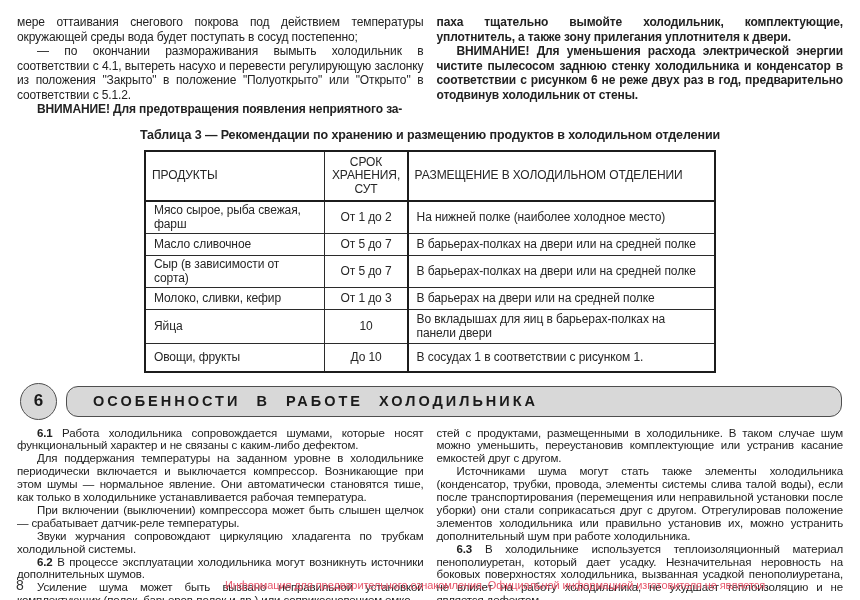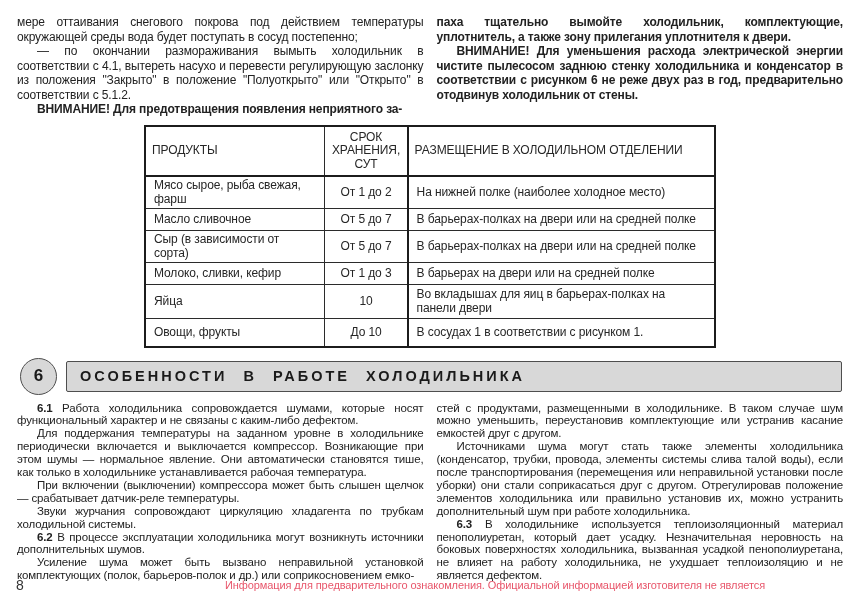--- a/index.html
+++ b/index.html
@@ -65,23 +65,23 @@
     background: #d8d8d8;
     border: 1.6px solid #4e4e4e;
     display: flex; align-items: center; justify-content: center;
     font-weight: bold; font-size: 17px; color: #1a1a1a;
   }
   .sec-banner {
     flex: 1 1 auto;
     height: 31px;
     background: #d8d8d8;
     border: 1.6px solid #4e4e4e;
-    border-radius: 2px;
+    border-radius: 12px;
     display: flex; align-items: center;
-    padding: 0 10px 0 13px;
+    padding: 0 10px 0 26px;
     font-weight: bold; font-size: 14.5px;
     letter-spacing: 3px; word-spacing: 9px;
     color: #1a1a1a;
     white-space: nowrap; overflow: hidden;
   }
 
   .sec-cols { padding-top: 7px; font-size: 11.5px; line-height: 12.9px; letter-spacing: -0.14px; }
   .num { font-weight: bold; margin-top: 48px; }
   .num:empty { display: none; }
 
@@ -103,20 +103,21 @@
       <p>мере оттаивания снегового покрова под действием температуры окружающей среды вода будет поступать в сосуд постепенно;</p>
       <p class="ind">— по окончании размораживания вымыть холодильник в соответствии с 4.1, вытереть насухо и перевести регулирующую заслонку из положения "Закрыто" в положение "Полуоткрыто" или "Открыто" в соответствии с 5.1.2.</p>
       <p class="ind bold">ВНИМАНИЕ! Для предотвращения появления неприятного за-</p>
     </div>
     <div class="col bold-col">
       <p>паха тщательно вымойте холодильник, комплектующие, уплотнитель, а также зону прилегания уплотнителя к двери.</p>
       <p class="ind">ВНИМАНИЕ! Для уменьшения расхода электрической энергии чистите пылесосом заднюю стенку холодильника и конденсатор в соответствии с рисунком 6 не реже двух раз в год, предварительно отодвинув холодильник от стены.</p>
     </div>
   </div>
 
+  <div class="caption">Таблица 3 — Рекомендации по хранению и размещению продуктов в холодильном отделении</div>
 
   <table class="prod-table">
     <thead>
       <tr>
         <th class="c1">ПРОДУКТЫ</th>
         <th class="c2">СРОК ХРАНЕНИЯ, СУТ</th>
         <th class="c3">РАЗМЕЩЕНИЕ В ХОЛОДИЛЬНОМ ОТДЕЛЕНИИ</th>
       </tr>
     </thead>
     <tbody>

